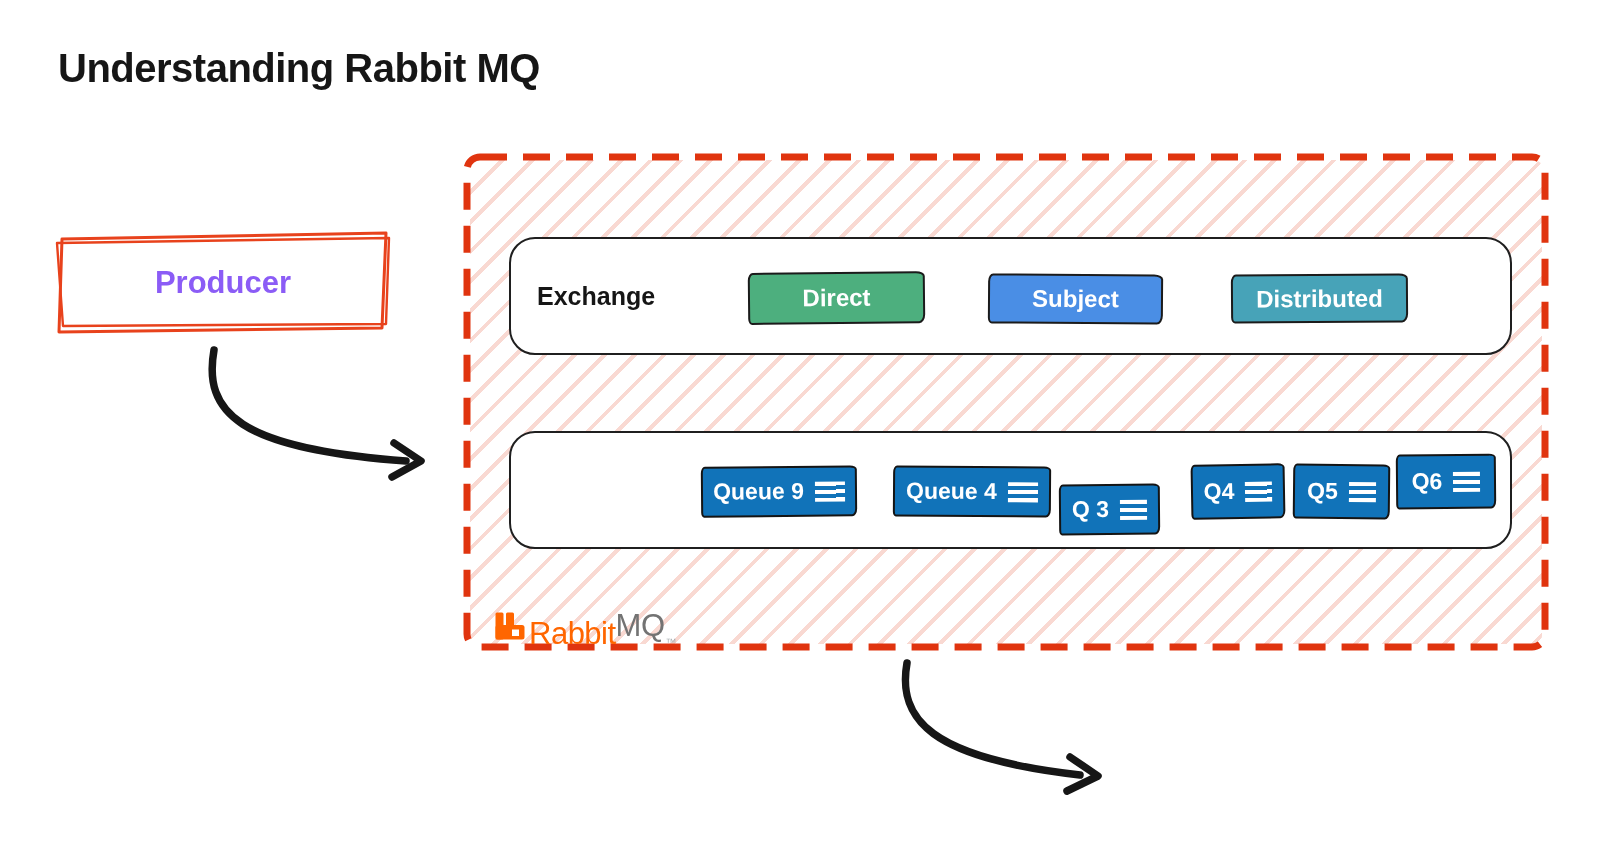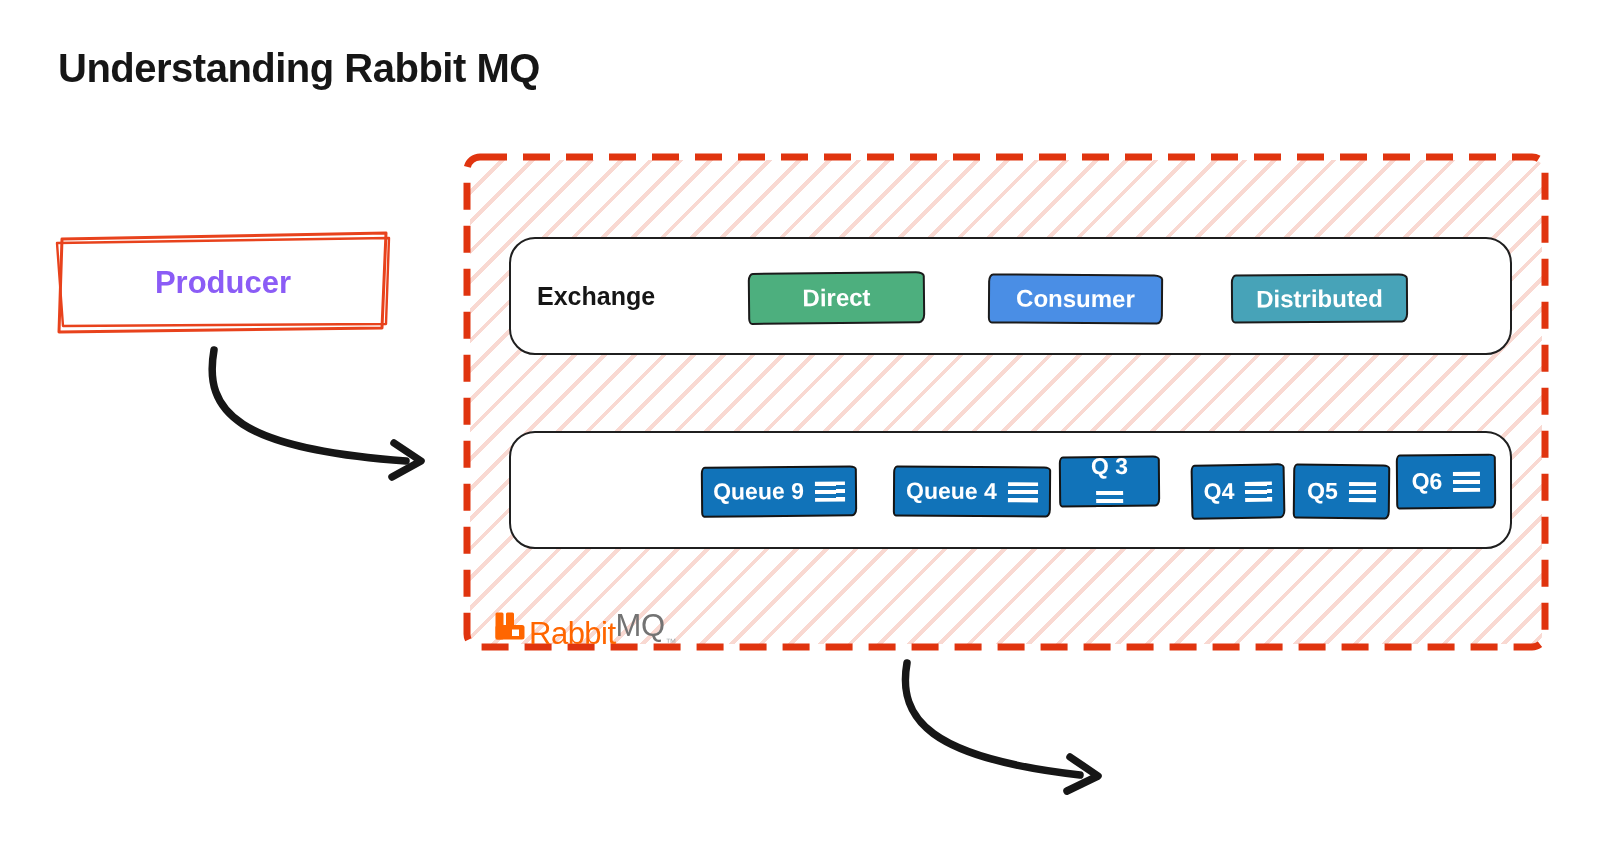--- a/index.html
+++ b/index.html
@@ -53,21 +53,21 @@
   .tag-distributed{left:720px;top:35px;width:173px;height:45px;transform:rotate(-0.4deg);}
 
   
   .qtag{
     position:absolute;display:flex;align-items:center;justify-content:center;gap:11px;
     color:#ffffff;font-size:23px;font-weight:700;
     border:2px solid #141414;border-radius:4px 7px 5px 3px / 7px 4px 8px 5px;
   }
   .qtag-1{left:190px;top:33px;width:152px;height:47px;transform:rotate(-0.5deg);}
   .qtag-2{left:382px;top:33px;width:154px;height:47px;transform:rotate(0.4deg);}
-  .qtag-3{left:548px;top:23px;width:97px;height:47px;transform:rotate(-0.5deg);flex-direction:column;}
+  .qtag-3{left:548px;top:51px;width:97px;height:47px;transform:rotate(-0.5deg);}
   .qtag-4{left:680px;top:31px;width:90px;height:51px;transform:rotate(-1deg);}
   .qtag-5{left:782px;top:31px;width:93px;height:51px;transform:rotate(0.6deg);}
   .qtag-6{left:885px;top:21px;width:96px;height:51px;transform:rotate(-0.5deg);}
   .burger{
     width:30px;height:20px;flex:0 0 auto;
     background:linear-gradient(#fff 0 4px,rgba(0,0,0,0) 4px 8px,#fff 8px 12px,rgba(0,0,0,0) 12px 16px,#fff 16px 20px);
   }
   .burger.sm{width:27px;}
 
   
@@ -100,21 +100,21 @@
     <svg class="dash-rect" width="1086" height="498" viewBox="0 0 1086 498">
       <rect x="4" y="4" width="1078" height="490" rx="13" fill="none" stroke-width="7" stroke-dasharray="27 16" stroke="#e0340f"></rect>
     </svg>
 
     <div class="panel panel-exchange">
       <span class="panel-label">Exchange</span>
       <div class="tag tag-direct" style="background-color: rgb(77, 175, 126);">
         <span>Direct</span>
       </div>
       <div class="tag tag-subject" style="background-color: rgb(74, 142, 229);">
-        <span>Consumer</span>
+        <span>Subject</span>
       </div>
       <div class="tag tag-distributed" style="background-color: rgb(71, 163, 184);">
         <span>Distributed</span>
       </div>
     </div>
 
     <div class="panel panel-queues">
       <div class="qtag qtag-1" style="background-color: rgb(17, 115, 185);">
         <span>Queue 9</span>
         <span class="burger"></span>

